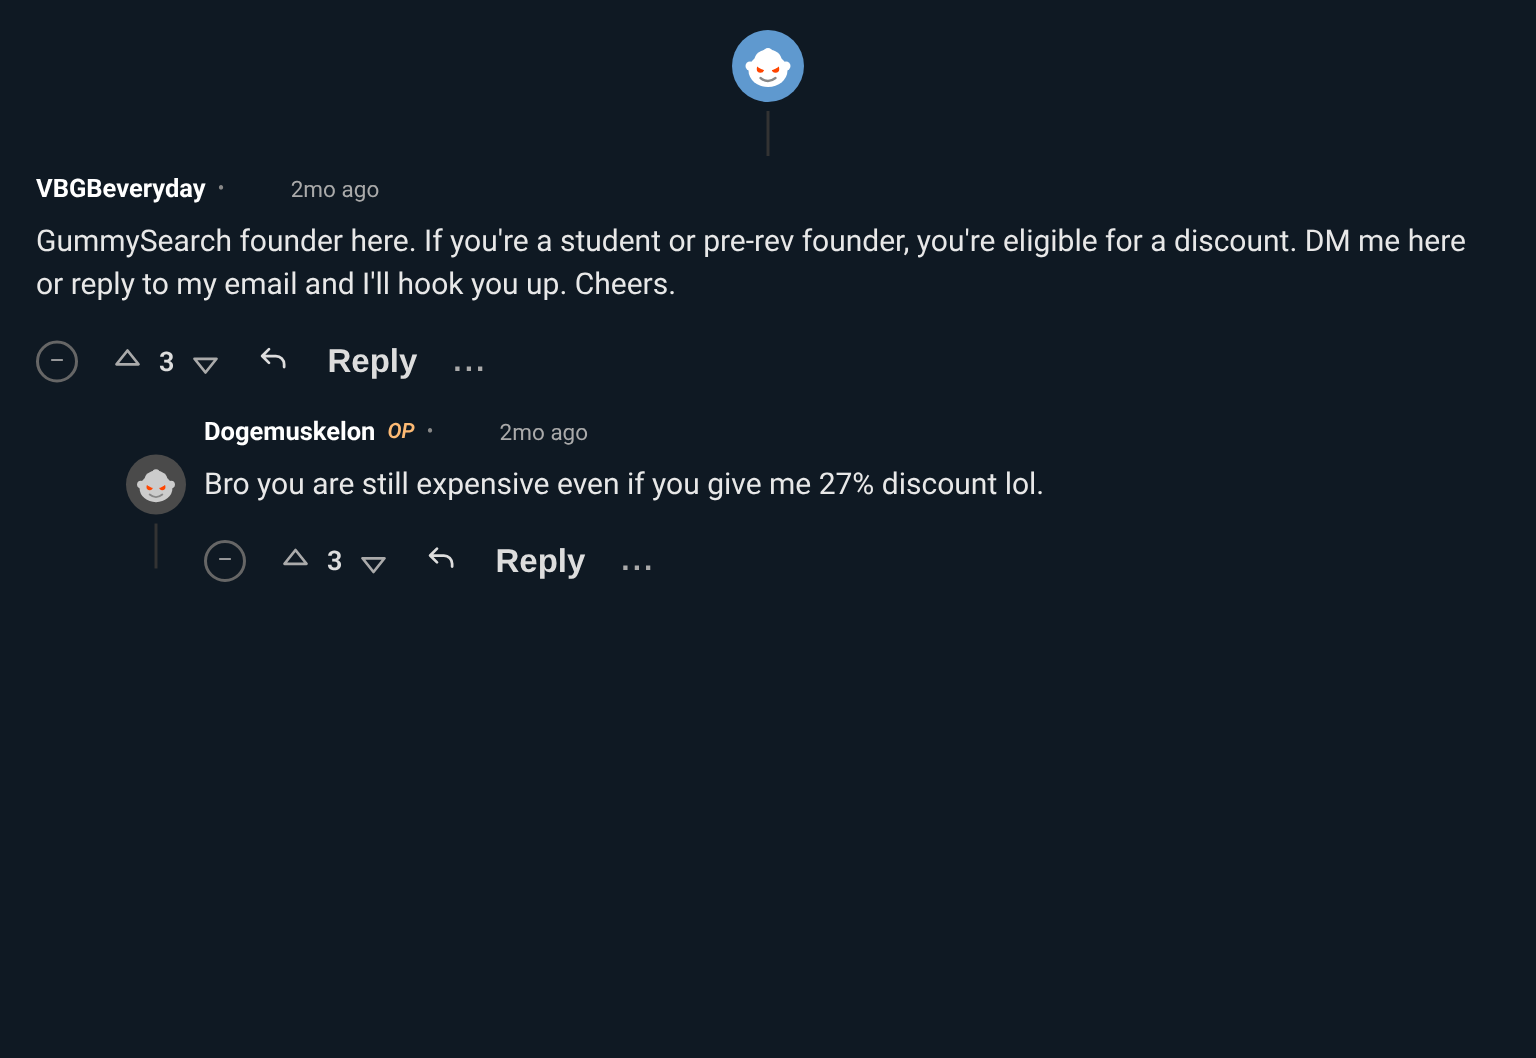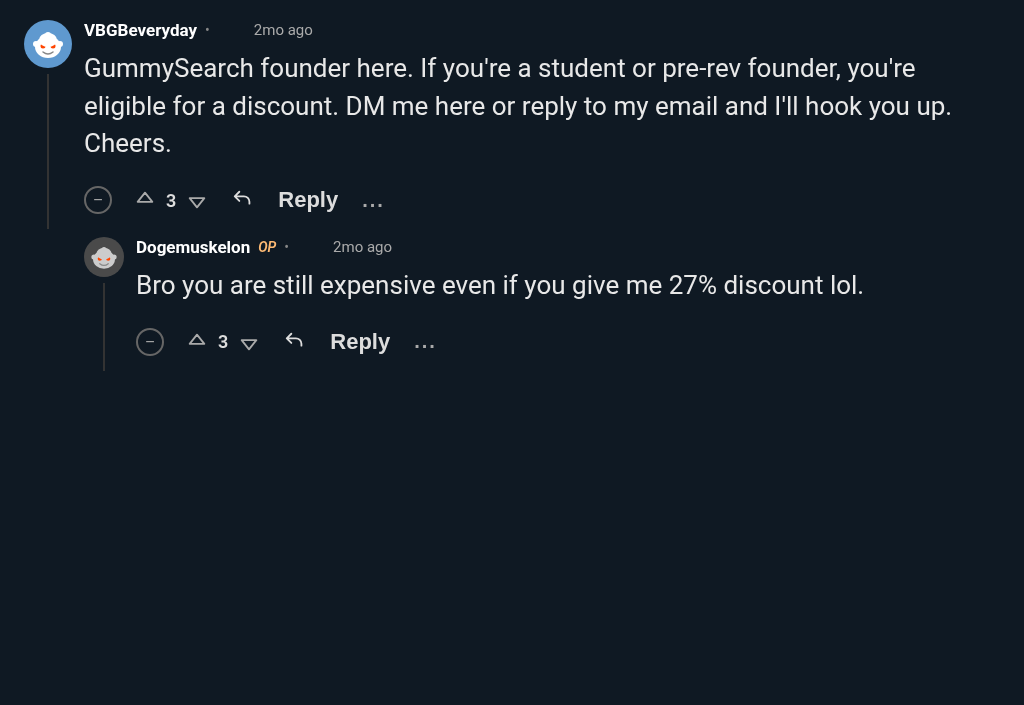--- a/index.html
+++ b/index.html
@@ -24,21 +24,21 @@
     }
 
     .comment-thread {
       display: flex;
       flex-direction: column;
     }
 
     
     .comment-top {
       display: flex;
-      flex-direction: row;
+      flex-direction: column;
       gap: 12px;
       margin-bottom: 8px;
     }
 
     .comment-left-col {
       display: flex;
       flex-direction: column;
       align-items: center;
     }
 
@@ -105,21 +105,21 @@
     }
 
     .op-badge {
       font-size: 14px;
       font-weight: 600;
       color: #fdba74;
       font-style: italic;
     }
 
     .comment-body {
-      font-size: 26px;
+      font-size: 20px;
       line-height: 1.45;
       color: #e8e8e8;
       margin-bottom: 16px;
       font-weight: 400;
     }
 
     .action-bar {
       display: flex;
       align-items: center;
       gap: 20px;
@@ -198,20 +198,21 @@
       stroke: currentColor;
       stroke-width: 2;
     }
 
     
     .nested-comment {
       display: flex;
       flex-direction: row;
       margin-left: 60px;
       gap: 12px;
+      align-items: center;
     }
 
     .nested-left-col {
       display: flex;
       flex-direction: column;
       align-items: center;
     }
 
     
     .reddit-alien-top {

